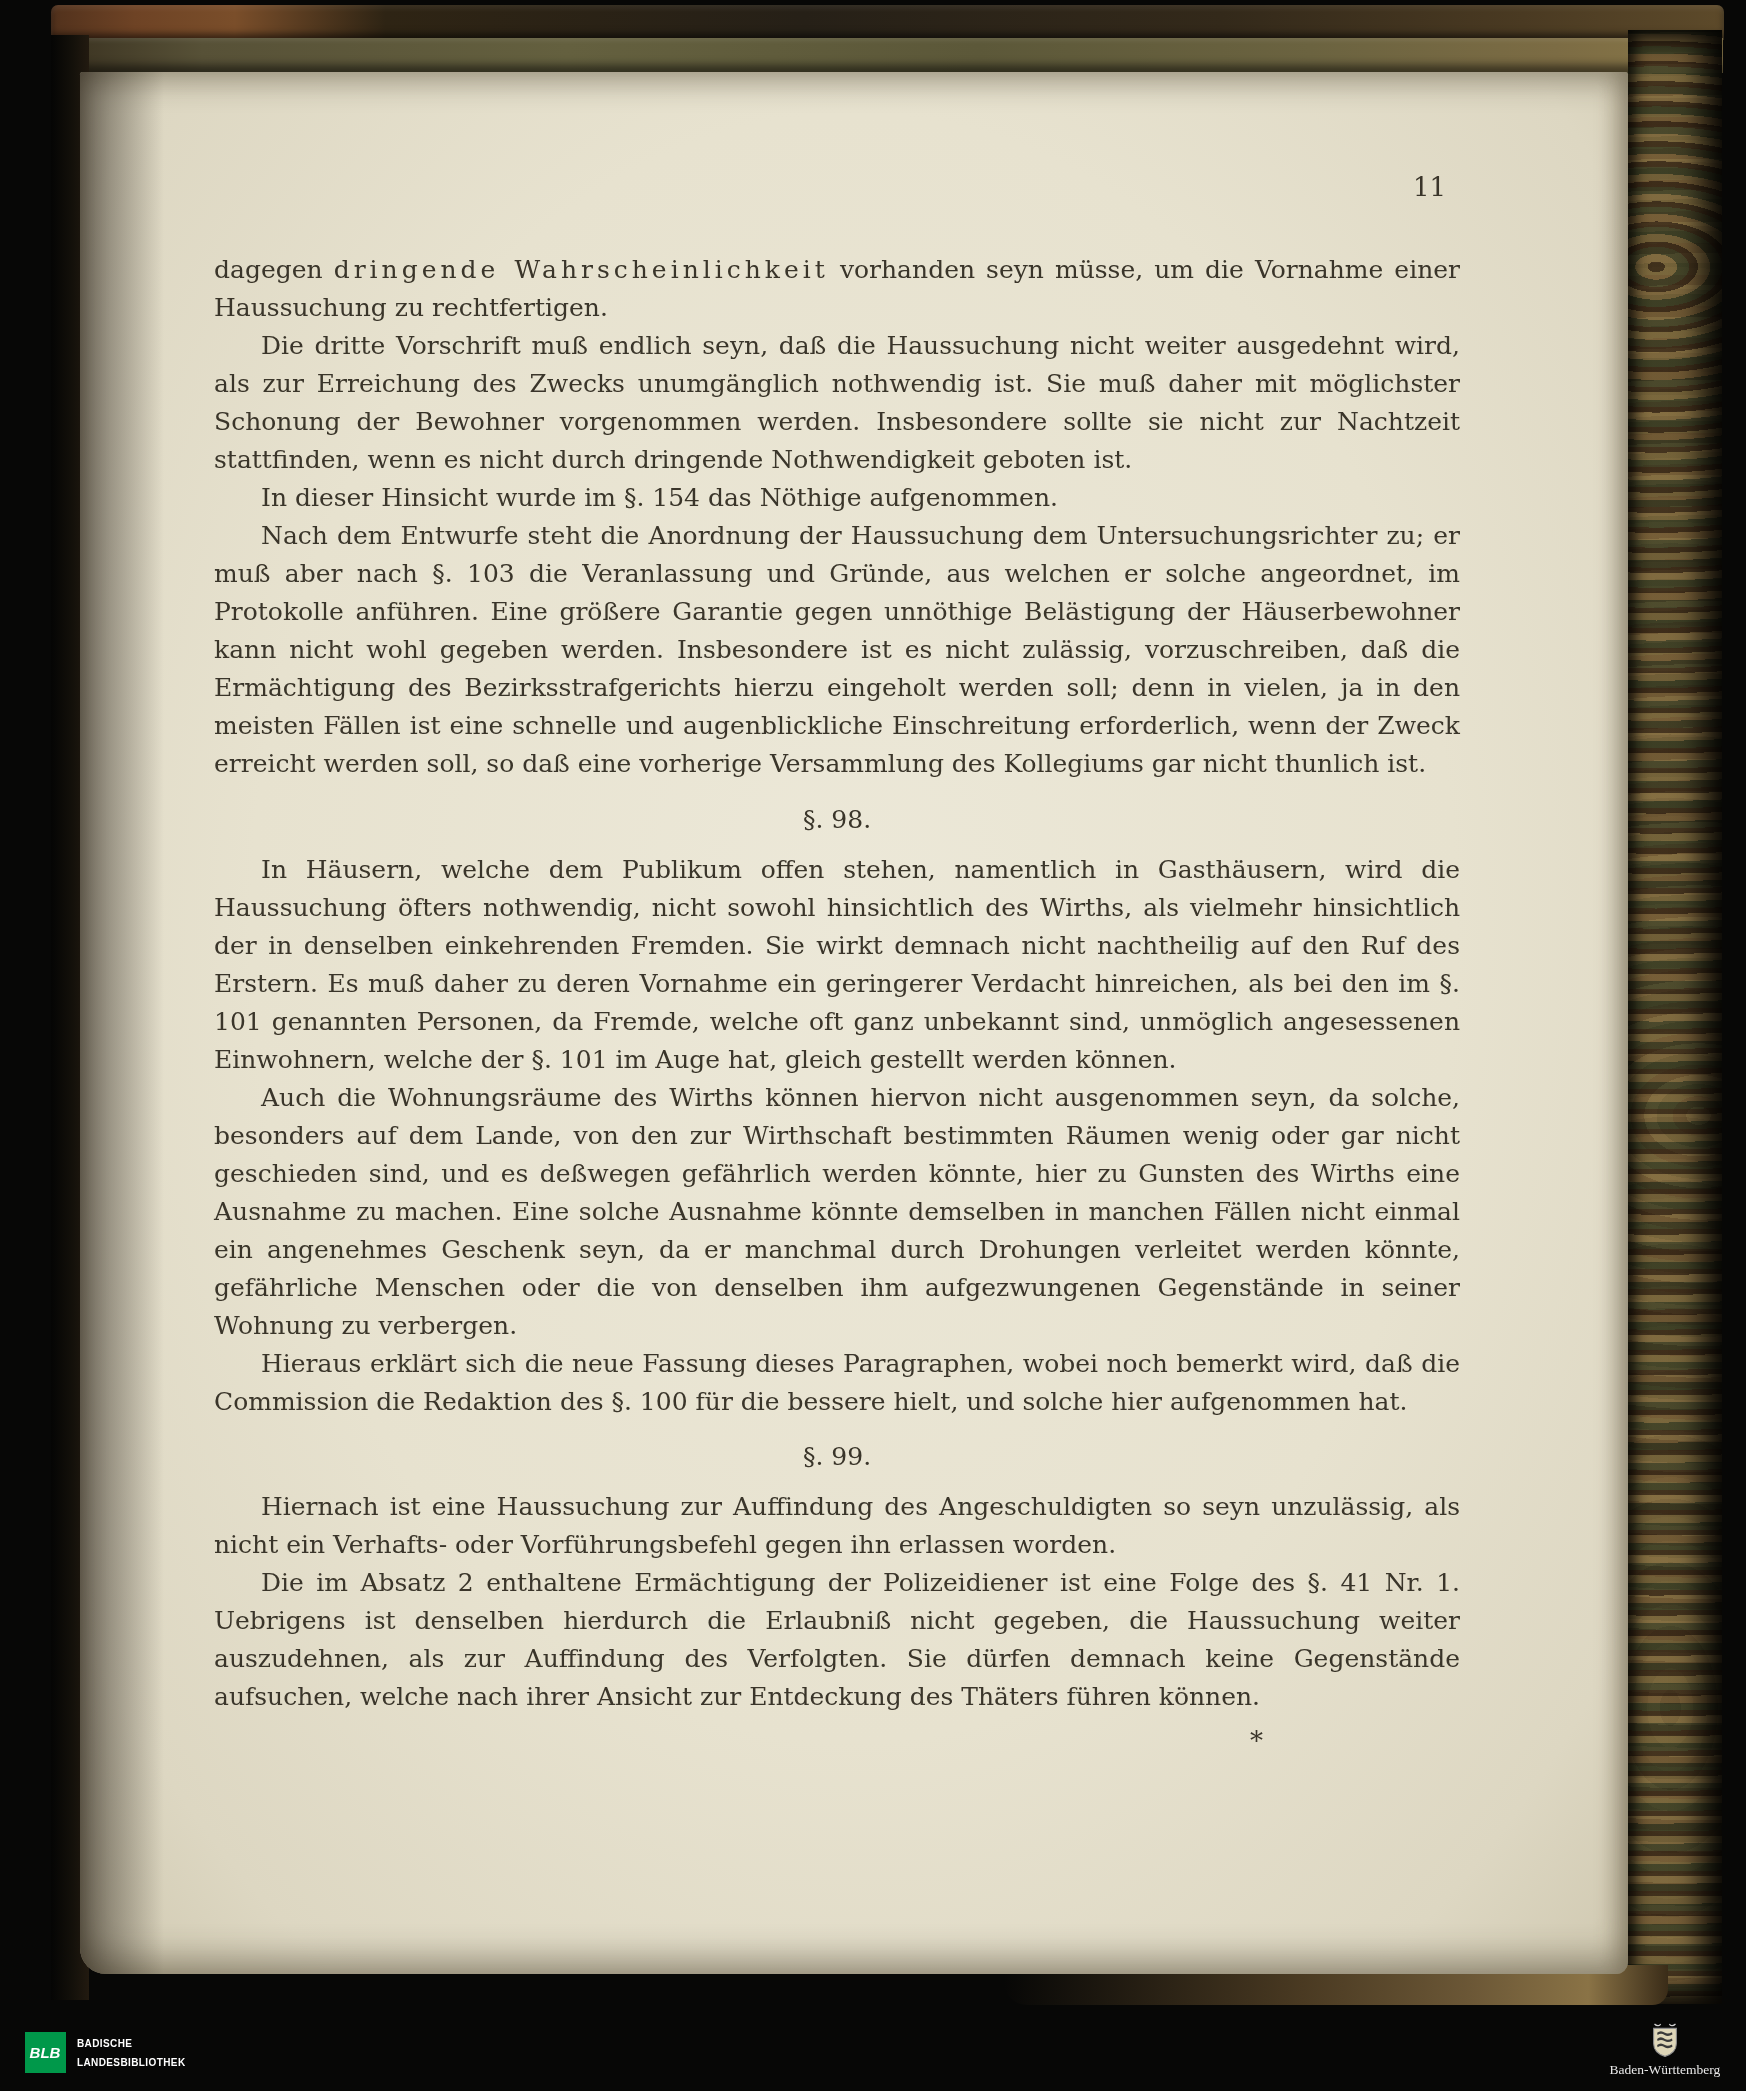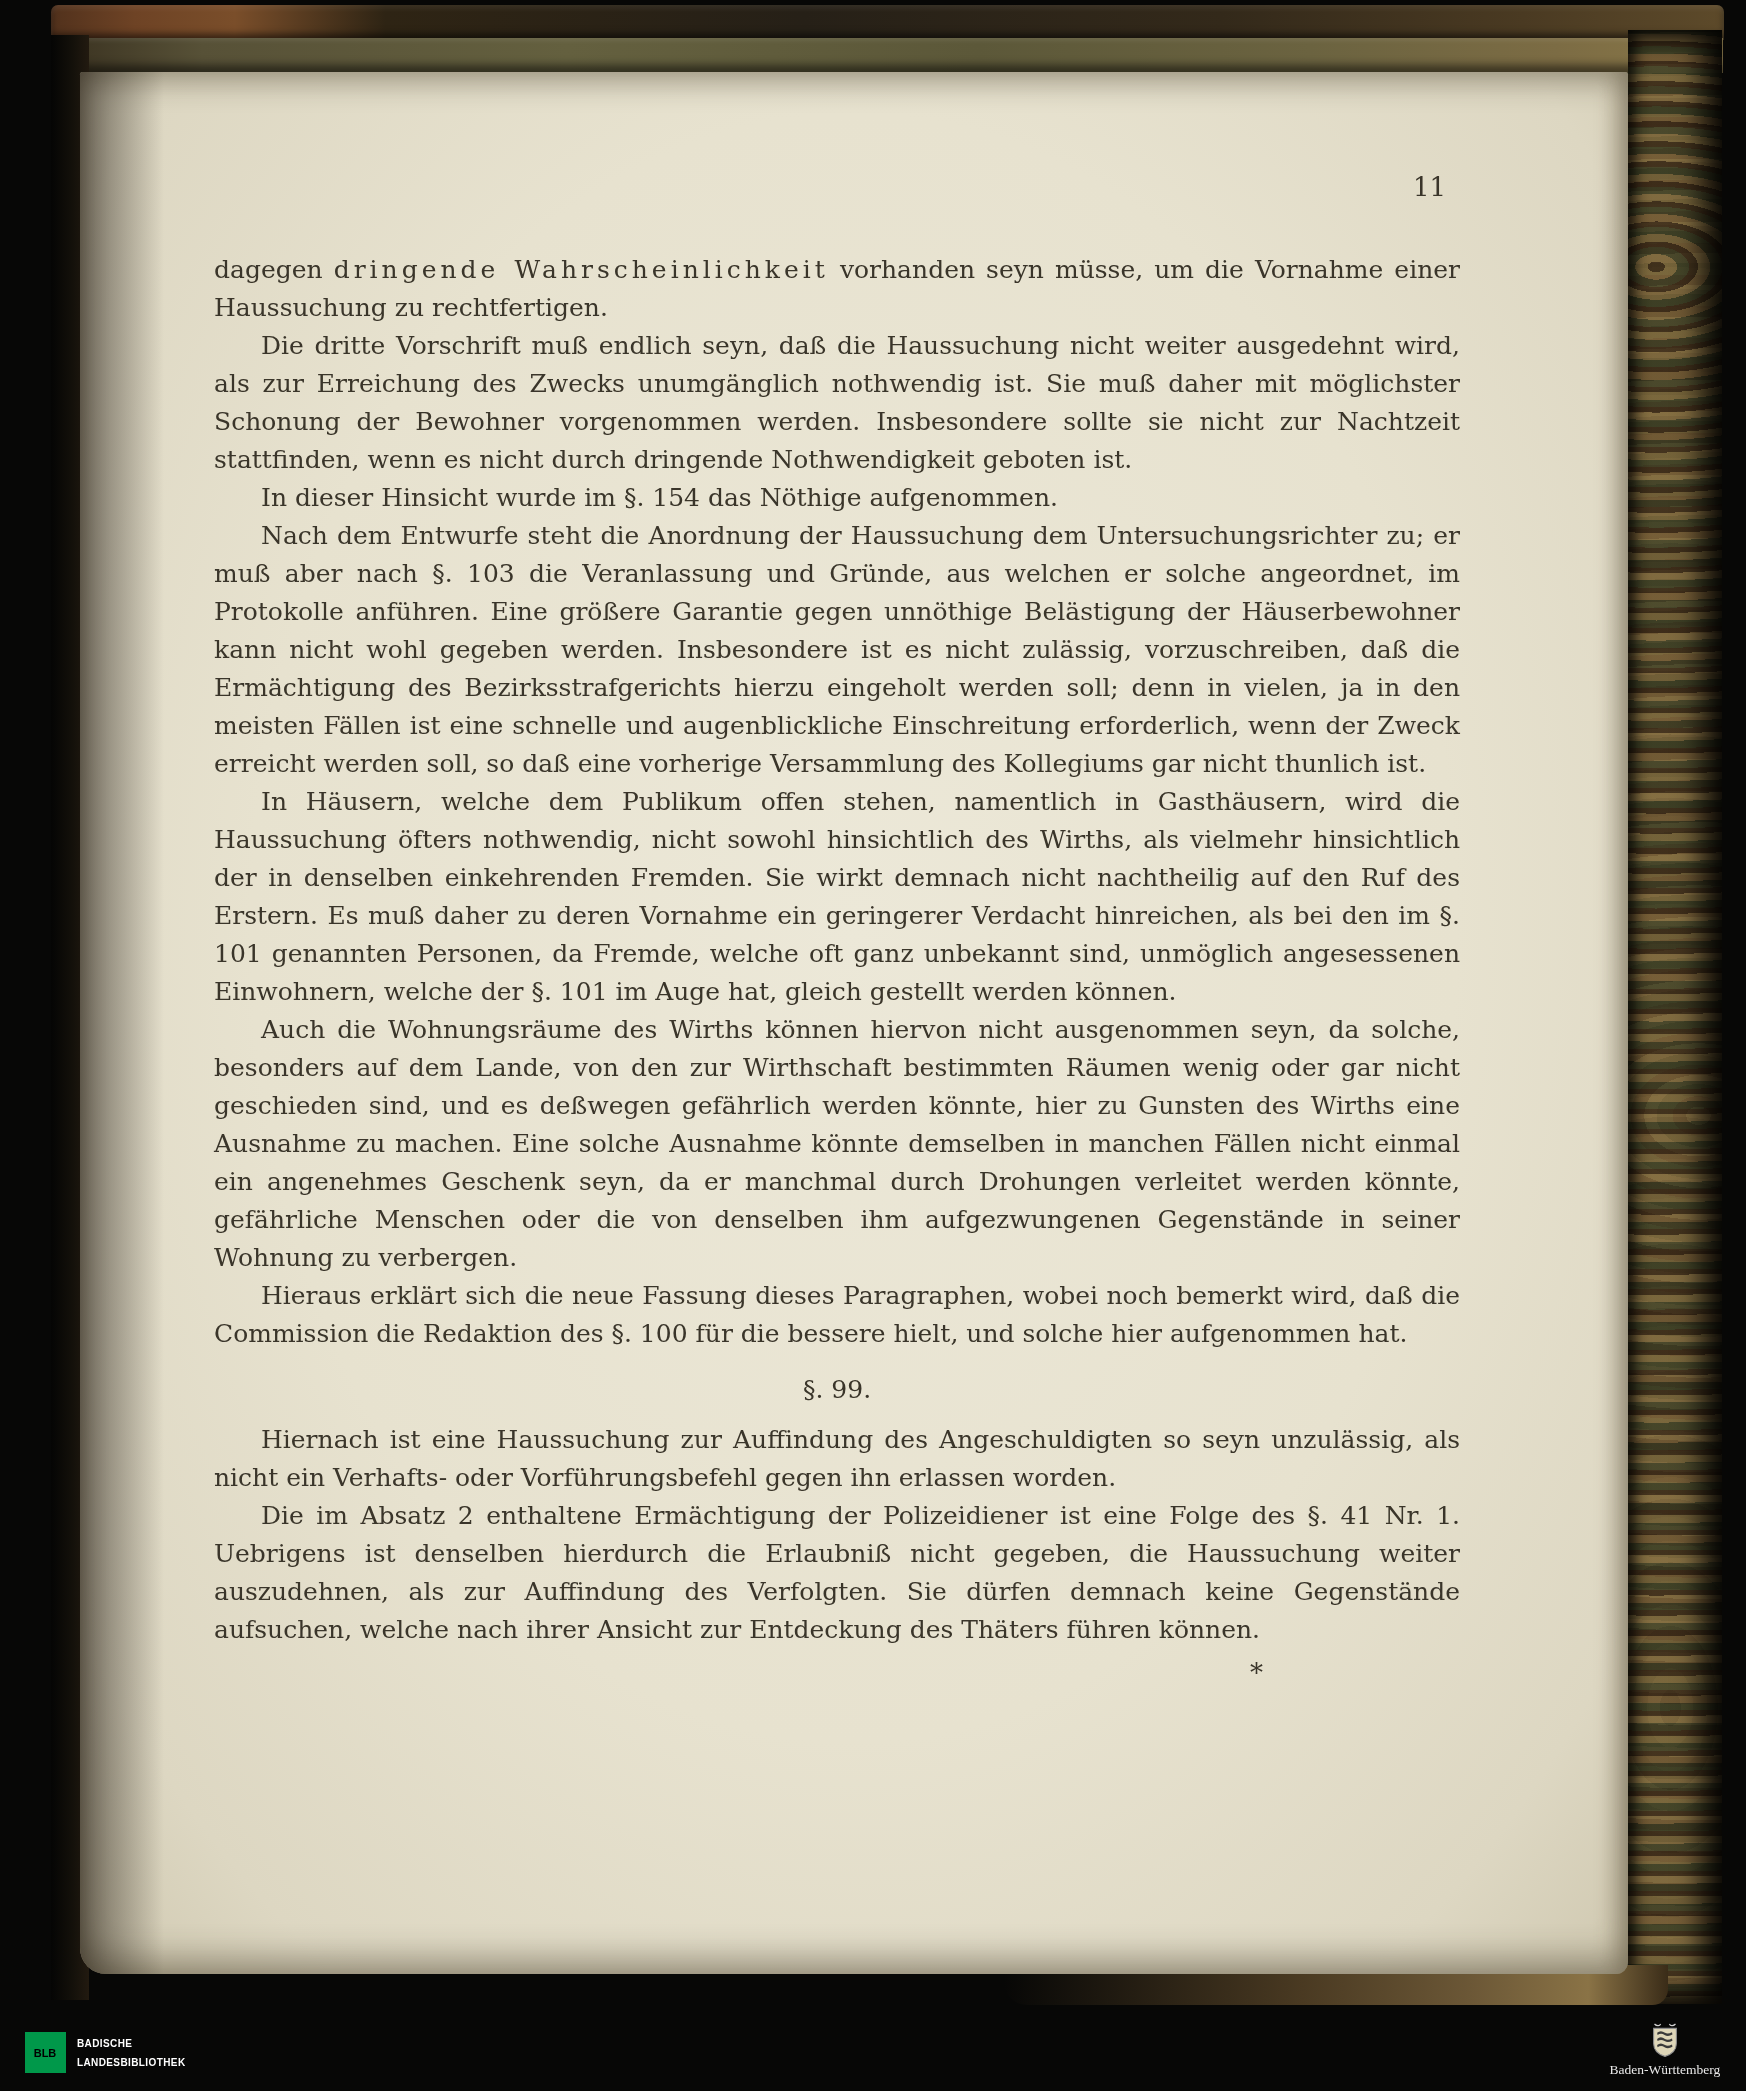--- a/index.html
+++ b/index.html
@@ -91,23 +91,23 @@
     margin-top:5.2px;
     font-size:26px;
   }
 
   
   .footer-blb{
     position:absolute;left:24.5px;bottom:19px;
     display:flex;align-items:center;gap:11.4px;z-index:3;
   }
   .blb-box{
-    width:41px;height:41px;background:#00984a;color:#000000;
+    width:41px;height:41px;background:#00984a;color:#ffffff;
     display:flex;align-items:center;justify-content:center;
-    font-family:"Liberation Sans", sans-serif;font-weight:bold;font-size:11px;
+    font-family:"Liberation Sans", sans-serif;font-weight:bold;font-size:15px;font-style:italic;
   }
   .blb-name{
     color:#ffffff;font-family:"Liberation Sans", sans-serif;
     font-weight:bold;font-size:10px;line-height:19px;letter-spacing:0.4px;
   }
   .footer-bw{
     position:absolute;right:12.2px;bottom:14px;width:140px;
     text-align:center;color:#eeeeee;z-index:3;
   }
   .bw-crest{display:block;margin:0 auto 1.7px auto;}
@@ -128,20 +128,21 @@
 <main class="page">
   <div class="text-col">
     <div class="page-number">11</div>
 
     <p class="para no-indent"><span>dagegen </span><span class="sperr">dringende Wahrscheinlichkeit</span><span> vorhanden seyn müsse, um die Vornahme einer Haussuchung zu rechtfertigen.</span></p>
 
     <p class="para">Die dritte Vorschrift muß endlich seyn, daß die Haussuchung nicht weiter ausgedehnt wird, als zur Erreichung des Zwecks unumgänglich nothwendig ist. Sie muß daher mit möglichster Schonung der Bewohner vorgenommen werden. Insbesondere sollte sie nicht zur Nachtzeit stattfinden, wenn es nicht durch dringende Nothwendigkeit geboten ist.</p>
     <p class="para">In dieser Hinsicht wurde im §. 154 das Nöthige aufgenommen.</p>
     <p class="para">Nach dem Entwurfe steht die Anordnung der Haussuchung dem Untersuchungsrichter zu; er muß aber nach §. 103 die Veranlassung und Gründe, aus welchen er solche angeordnet, im Protokolle anführen. Eine größere Garantie gegen unnöthige Belästigung der Häuserbewohner kann nicht wohl gegeben werden. Insbesondere ist es nicht zulässig, vorzuschreiben, daß die Ermächtigung des Bezirksstrafgerichts hierzu eingeholt werden soll; denn in vielen, ja in den meisten Fällen ist eine schnelle und augenblickliche Einschreitung erforderlich, wenn der Zweck erreicht werden soll, so daß eine vorherige Versammlung des Kollegiums gar nicht thunlich ist.</p>
 
+    <h2 class="section-head">§. 98.</h2>
 
     <p class="para">In Häusern, welche dem Publikum offen stehen, namentlich in Gasthäusern, wird die Haussuchung öfters nothwendig, nicht sowohl hinsichtlich des Wirths, als vielmehr hinsichtlich der in denselben einkehrenden Fremden. Sie wirkt demnach nicht nachtheilig auf den Ruf des Erstern. Es muß daher zu deren Vornahme ein geringerer Verdacht hinreichen, als bei den im §. 101 genannten Personen, da Fremde, welche oft ganz unbekannt sind, unmöglich angesessenen Einwohnern, welche der §. 101 im Auge hat, gleich gestellt werden können.</p>
     <p class="para">Auch die Wohnungsräume des Wirths können hiervon nicht ausgenommen seyn, da solche, besonders auf dem Lande, von den zur Wirthschaft bestimmten Räumen wenig oder gar nicht geschieden sind, und es deßwegen gefährlich werden könnte, hier zu Gunsten des Wirths eine Ausnahme zu machen. Eine solche Ausnahme könnte demselben in manchen Fällen nicht einmal ein angenehmes Geschenk seyn, da er manchmal durch Drohungen verleitet werden könnte, gefährliche Menschen oder die von denselben ihm aufgezwungenen Gegenstände in seiner Wohnung zu verbergen.</p>
     <p class="para">Hieraus erklärt sich die neue Fassung dieses Paragraphen, wobei noch bemerkt wird, daß die Commission die Redaktion des §. 100 für die bessere hielt, und solche hier aufgenommen hat.</p>
 
     <h2 class="section-head">§. 99.</h2>
 
     <p class="para">Hiernach ist eine Haussuchung zur Auffindung des Angeschuldigten so seyn unzulässig, als nicht ein Verhafts- oder Vorführungsbefehl gegen ihn erlassen worden.</p>
     <p class="para">Die im Absatz 2 enthaltene Ermächtigung der Polizeidiener ist eine Folge des §. 41 Nr. 1. Uebrigens ist denselben hierdurch die Erlaubniß nicht gegeben, die Haussuchung weiter auszudehnen, als zur Auffindung des Verfolgten. Sie dürfen demnach keine Gegenstände aufsuchen, welche nach ihrer Ansicht zur Entdeckung des Thäters führen können.</p>
 

